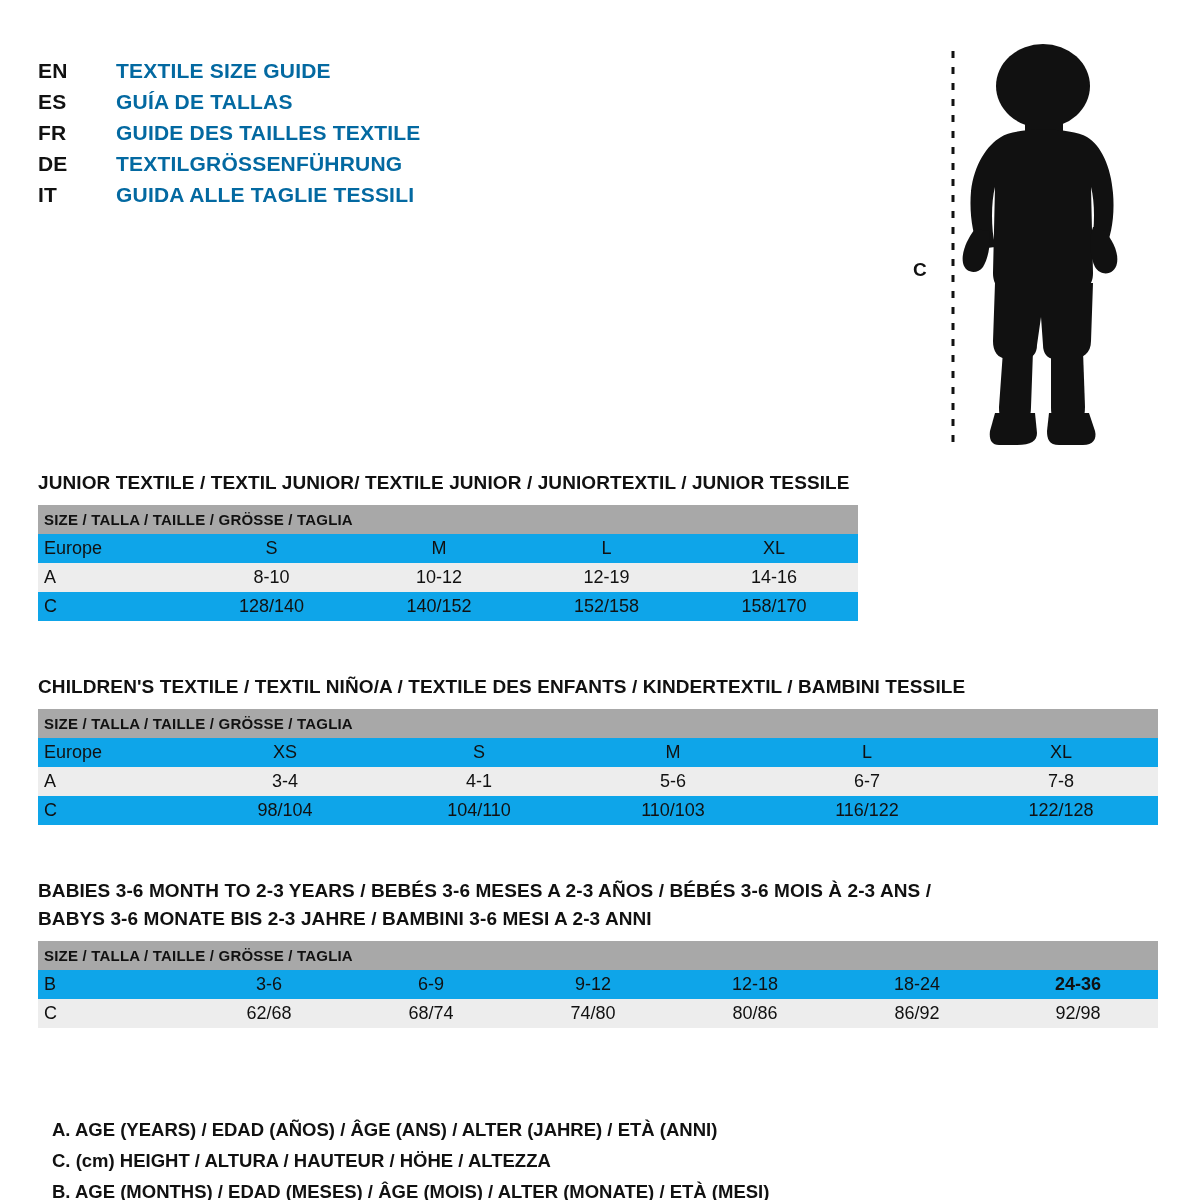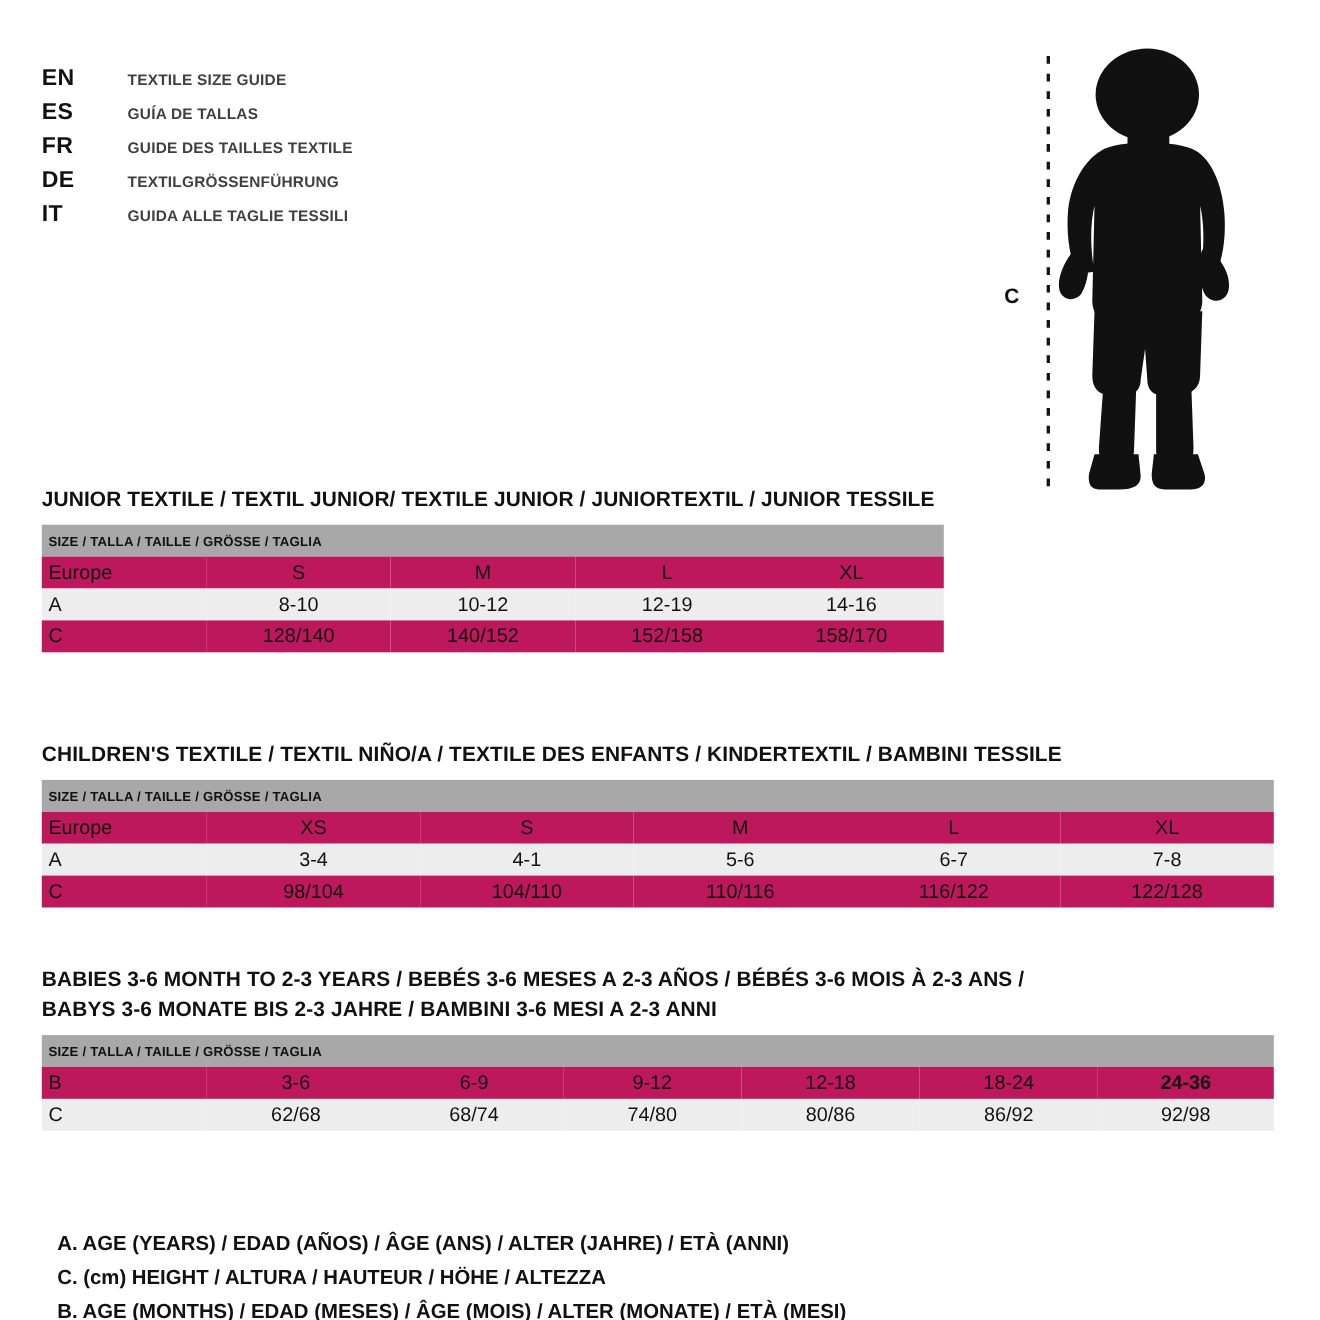--- a/index.html
+++ b/index.html
@@ -31,24 +31,24 @@
     height: 31px;
   }
   .lang-code {
     width: 78px;
     font-size: 21px;
     font-weight: 700;
     letter-spacing: 0.2px;
     color: #111;
   }
   .lang-title {
-    font-size: 14px;
+    font-size: 21px;
     font-weight: 700;
     letter-spacing: 0.2px;
-    color: #404040;
+    color: #0369a1;
     text-transform: uppercase;
     white-space: nowrap;
   }
 
   
   .figure-wrap {
     position: absolute;
     top: 12px;
     left: 905px;
     width: 260px;
@@ -84,23 +84,23 @@
   table.size-table td {
     height: 29px;
     padding: 0 6px;
     vertical-align: middle;
   }
   tr.header-row td {
     background: #a8a8a8;
     font-weight: 700;
     letter-spacing: 0.2px;
     text-transform: uppercase;
-    font-size: 12px;
-  }
-  tr.row-band td { background: #be185d; }
+    font-size: 15px;
+  }
+  tr.row-band td { background: #0ea5e9; }
   tr.row-shade td { background: #ededed; }
   td.label-cell { text-align: left; padding-left: 6px; }
   td.val-cell { text-align: center; }
 
   
   .legend {
     position: absolute;
     left: 52px;
     bottom: 22px;
     width: 1000px;
@@ -186,21 +186,21 @@
 
         <path d="M90 372 L 130 372 L 132 392 C 132 400, 126 404, 112 404
                  L 94 404 C 86 404, 84 398, 85 390 Z"></path>
 
         <path d="M144 372 L 184 372 L 190 390 C 192 398, 188 404, 178 404
                  L 154 404 C 144 404, 142 398, 142 390 Z"></path>
       </g>
     </svg>
   </div>
 
-  <div class="section" style="top:412px;">
+  <div class="section" style="top:440px;">
     <div class="section-title">JUNIOR TEXTILE / TEXTIL JUNIOR/ TEXTILE JUNIOR / JUNIORTEXTIL / JUNIOR TESSILE</div>
     <table class="size-table" style="width:820px;">
       <tbody>
           <tr class="header-row">
         <td colspan="5" class="label-cell">SIZE / TALLA / TAILLE / GRÖSSE / TAGLIA</td>
       </tr>
       <tr class="row-band">
         <td class="label-cell" style="width:150px;">Europe</td>
         <td class="val-cell" style="width:167px;">S</td>
         <td class="val-cell" style="width:168px;">M</td>
@@ -245,21 +245,21 @@
         <td class="val-cell">3-4</td>
         <td class="val-cell">4-1</td>
         <td class="val-cell">5-6</td>
         <td class="val-cell">6-7</td>
         <td class="val-cell">7-8</td>
       </tr>
       <tr class="row-band">
         <td class="label-cell">C</td>
         <td class="val-cell">98/104</td>
         <td class="val-cell">104/110</td>
-        <td class="val-cell">110/116</td>
+        <td class="val-cell">110/103</td>
         <td class="val-cell">116/122</td>
         <td class="val-cell">122/128</td>
       </tr>
     </tbody>
       </table>
   </div>
 
   <div class="section" style="top:848px;">
     <div class="section-title">BABIES 3-6 MONTH TO 2-3 YEARS / BEBÉS 3-6 MESES A 2-3 AÑOS / BÉBÉS 3-6 MOIS À 2-3 ANS /</div>
     <div class="section-title">BABYS 3-6 MONATE BIS 2-3 JAHRE / BAMBINI 3-6 MESI A 2-3 ANNI</div>

